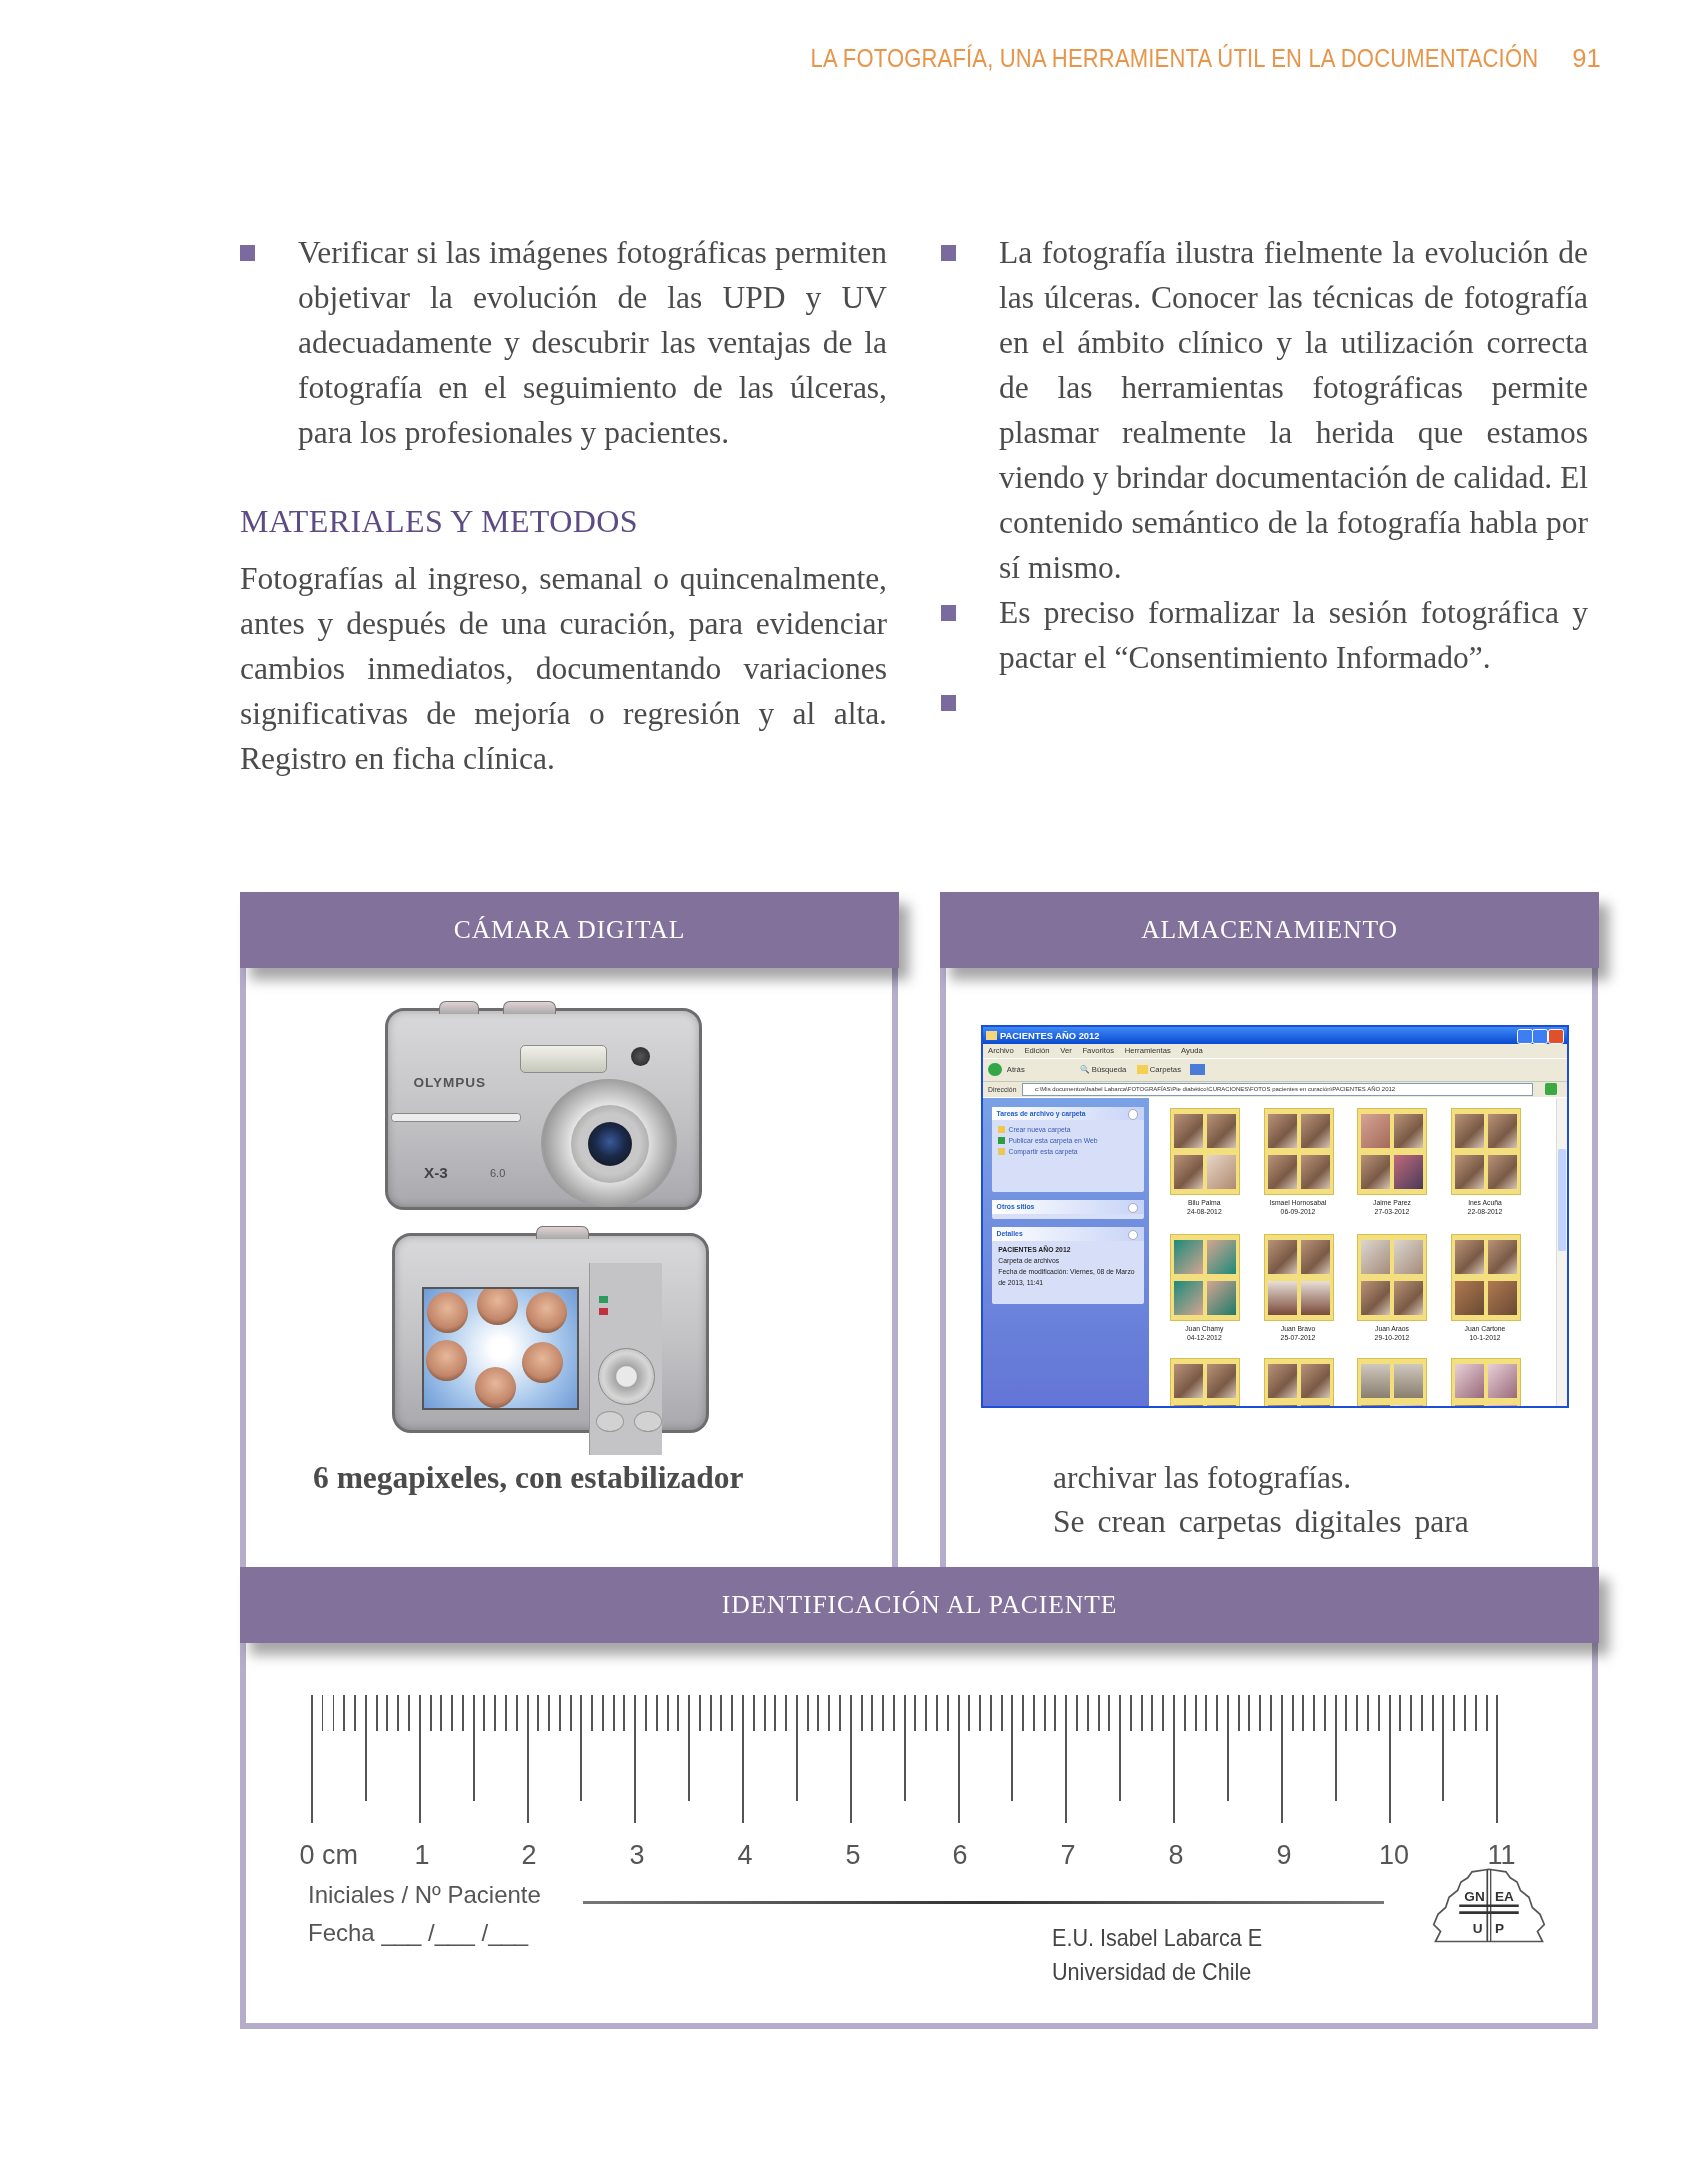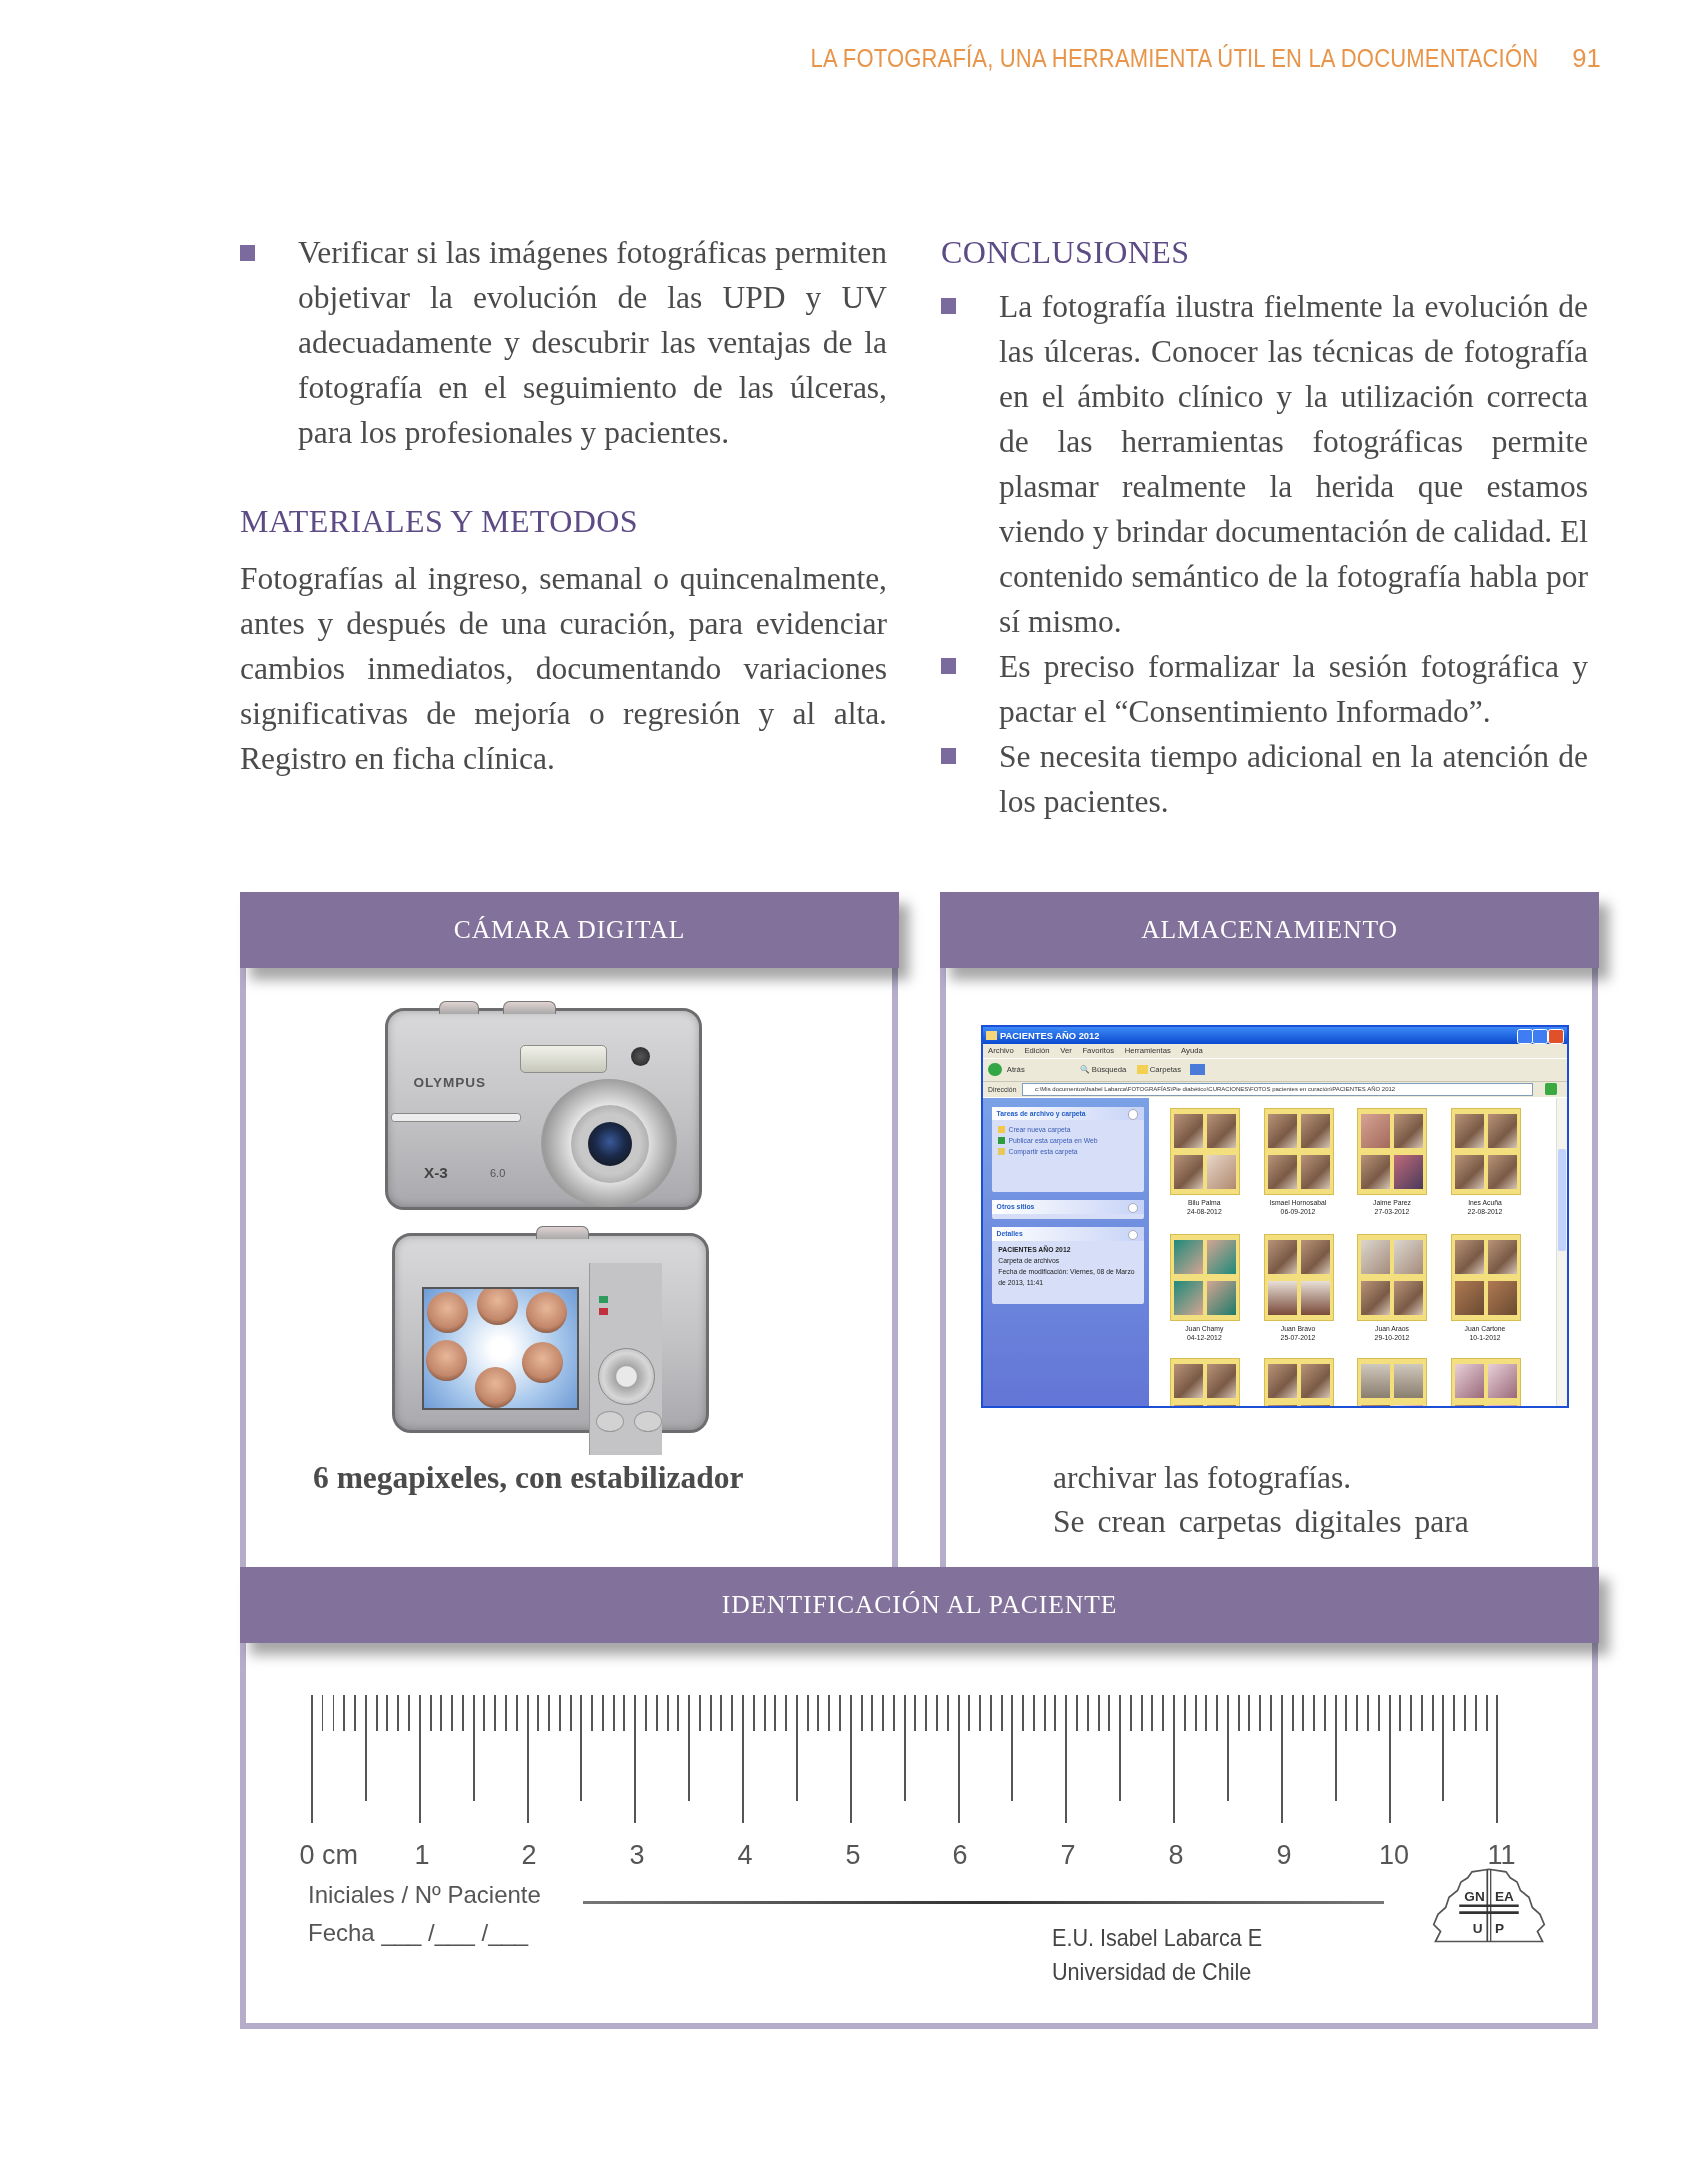--- a/index.html
+++ b/index.html
@@ -87,32 +87,30 @@
 <div class="col col-left">
   <div class="bullet">
     <span class="sq"></span>
     <span>Verificar si las imágenes fotográficas permiten objetivar la evolución de las UPD y UV adecuadamente y descubrir las ventajas de la fotografía en el seguimiento de las úlceras, para los profesionales y pacientes.</span>
   </div>
   <h2 class="section-title" style="margin-top:44px; margin-bottom:12px;">MATERIALES Y METODOS</h2>
   <div class="para">Fotografías al ingreso, semanal o quincenalmente, antes y después de una curación, para evidenciar cambios inmediatos,  documentando variaciones significativas de mejoría o regresión y al alta. Registro en ficha clínica.</div>
 </div>
 
 <div class="col col-right">
-  <h2 class="section-title" style="margin-bottom:8.5px; margin-top:0;">CONCLUSIONES</h2>
   <div class="bullet">
     <span class="sq"></span>
     <span>La fotografía ilustra fielmente la evolución de las úlceras. Conocer las técnicas de fotografía en el ámbito clínico y la utilización correcta de las herramientas fotográficas permite plasmar realmente la herida que estamos viendo y brindar documentación de calidad. El contenido semántico de la fotografía habla por sí mismo.</span>
   </div>
   <div class="bullet">
     <span class="sq"></span>
     <span>Es preciso formalizar la sesión fotográfica y pactar el “Consentimiento Informado”.</span>
   </div>
   <div class="bullet">
     <span class="sq"></span>
-    <span>Se necesita tiempo adicional en la atención de los pacientes.</span>
   </div>
 </div>
 
 <div class="box" style="left:240px; top:954px; width:646px; height:630px;"></div>
 <div class="box-header" style="left:240px; top:892px; width:659px; height:76px; line-height:76px;">
   <span>CÁMARA DIGITAL</span>
 </div>
 
 <div class="cam" style="left:385px; top:1008px; width:311px; height:196px;">
   <div class="topbtn" style="left:51px; width:38px;"></div>

